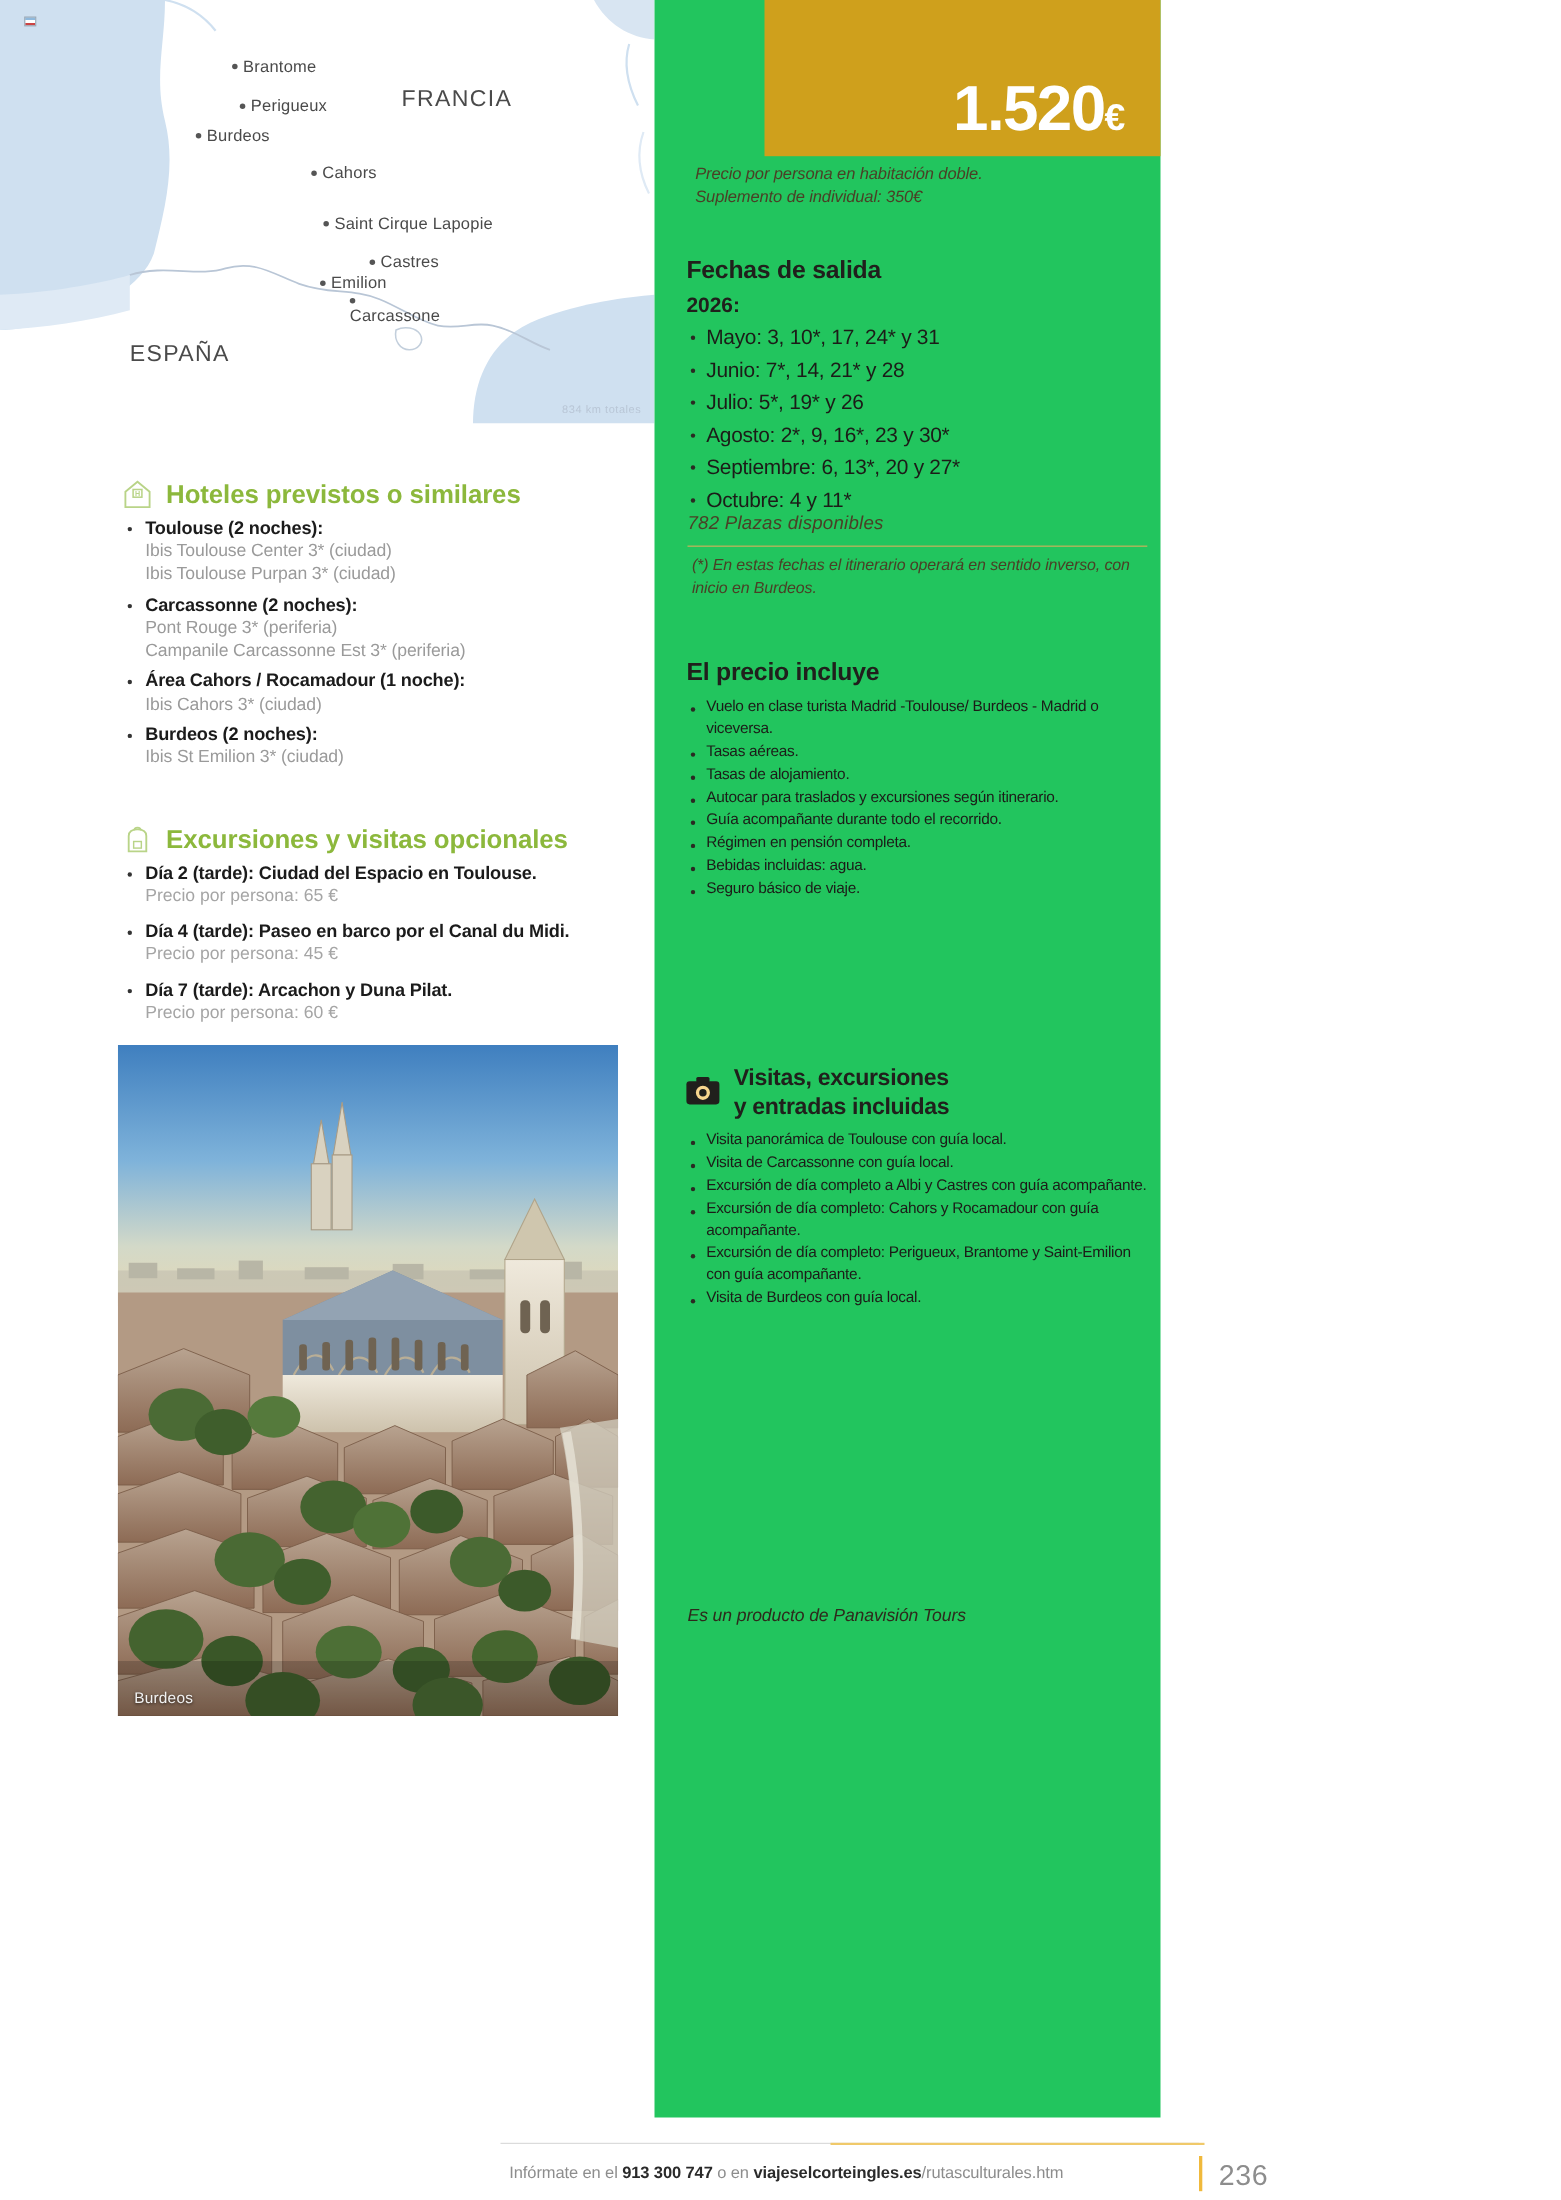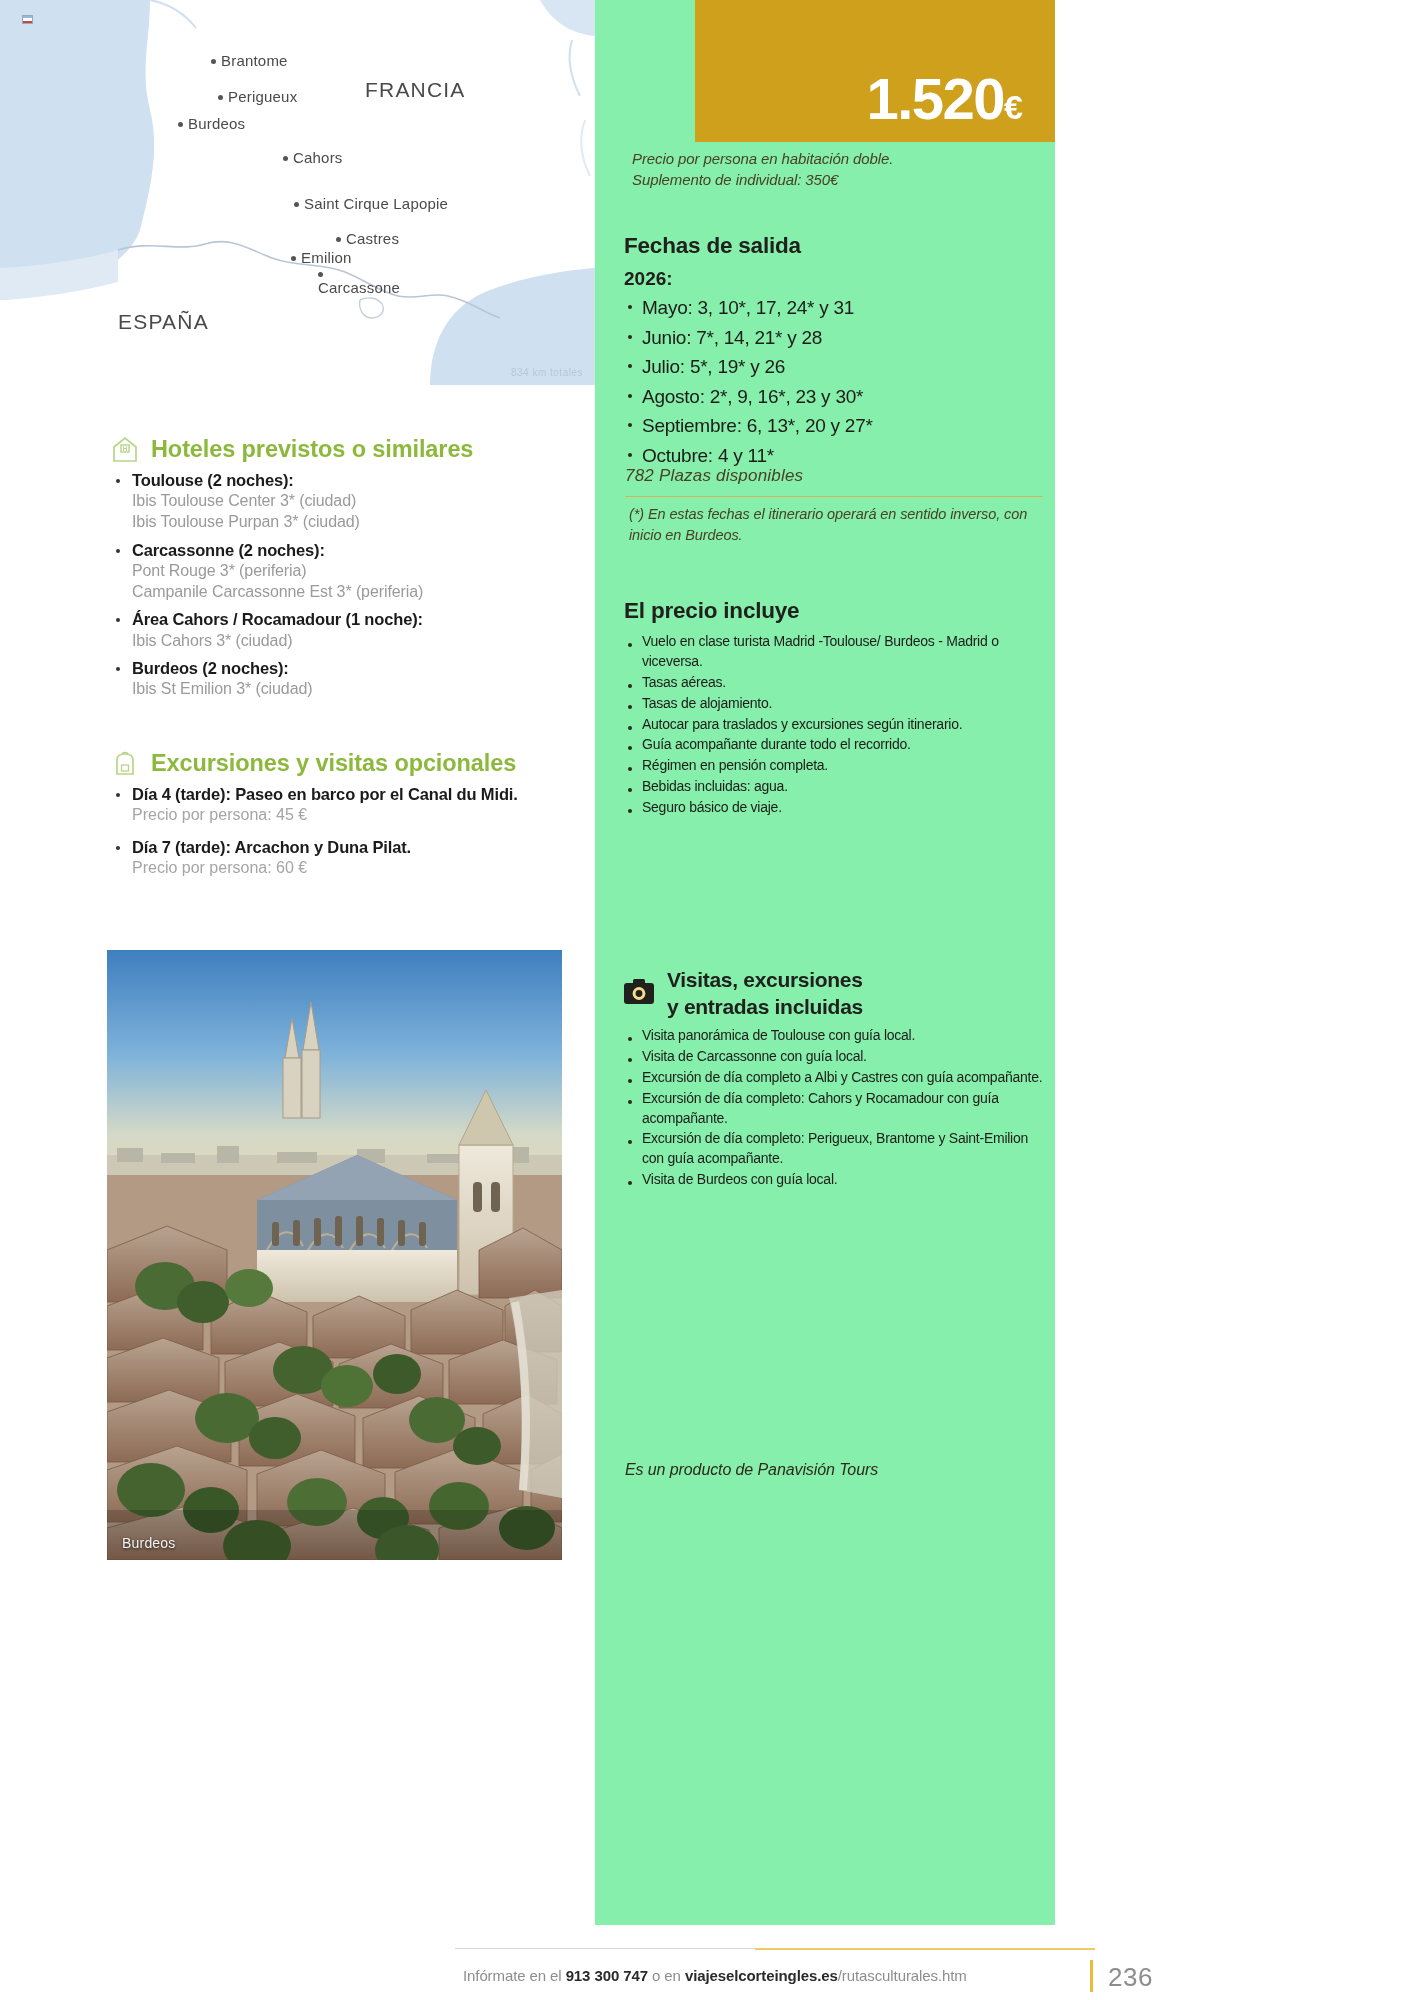--- a/index.html
+++ b/index.html
@@ -141,21 +141,21 @@
     text-shadow: 0 1px 3px rgba(0,0,0,.75);
     letter-spacing: .2px;
   }
 
   
   #right-col {
     position: absolute;
     left: 595px; top: 0;
     width: 460px;
     height: 1925px;
-    background: #86efac;
+    background: #22c55e;
   }
   #price-banner {
     position: absolute;
     left: 100px; top: 0;
     width: 360px; height: 142px;
     background: #cfa01c;
   }
   #price-text {
     position: absolute;
     right: 32px; bottom: 14px;
@@ -402,20 +402,24 @@
         <svg width="30" height="30" viewBox="0 0 30 30">
           <path d="M7,12 C7,8 10,6 15,6 C20,6 23,8 23,12 L23,26 L7,26 Z" fill="none" stroke="#b9d488" stroke-width="1.7"></path>
           <path d="M12,7 C12,3.5 18,3.5 18,7" fill="none" stroke="#b9d488" stroke-width="1.5"></path>
           <rect x="11.5" y="17" width="7" height="6" fill="none" stroke="#b9d488" stroke-width="1.3"></rect>
         </svg>
       </span>
       <span class="sec-title">Excursiones y visitas opcionales</span>
     </div>
 
     <div class="item-list exc-list" style="left:110px; top:784px;">
+      <div class="li">
+        <div class="li-title">Día 2 (tarde): Ciudad del Espacio en Toulouse.</div>
+        <div class="li-price">Precio por persona: 65 €</div>
+      </div>
       <div class="li">
         <div class="li-title">Día 4 (tarde): Paseo en barco por el Canal du Midi.</div>
         <div class="li-price">Precio por persona: 45 €</div>
       </div>
       <div class="li">
         <div class="li-title">Día 7 (tarde): Arcachon y Duna Pilat.</div>
         <div class="li-price">Precio por persona: 60 €</div>
       </div>
     </div>
 

